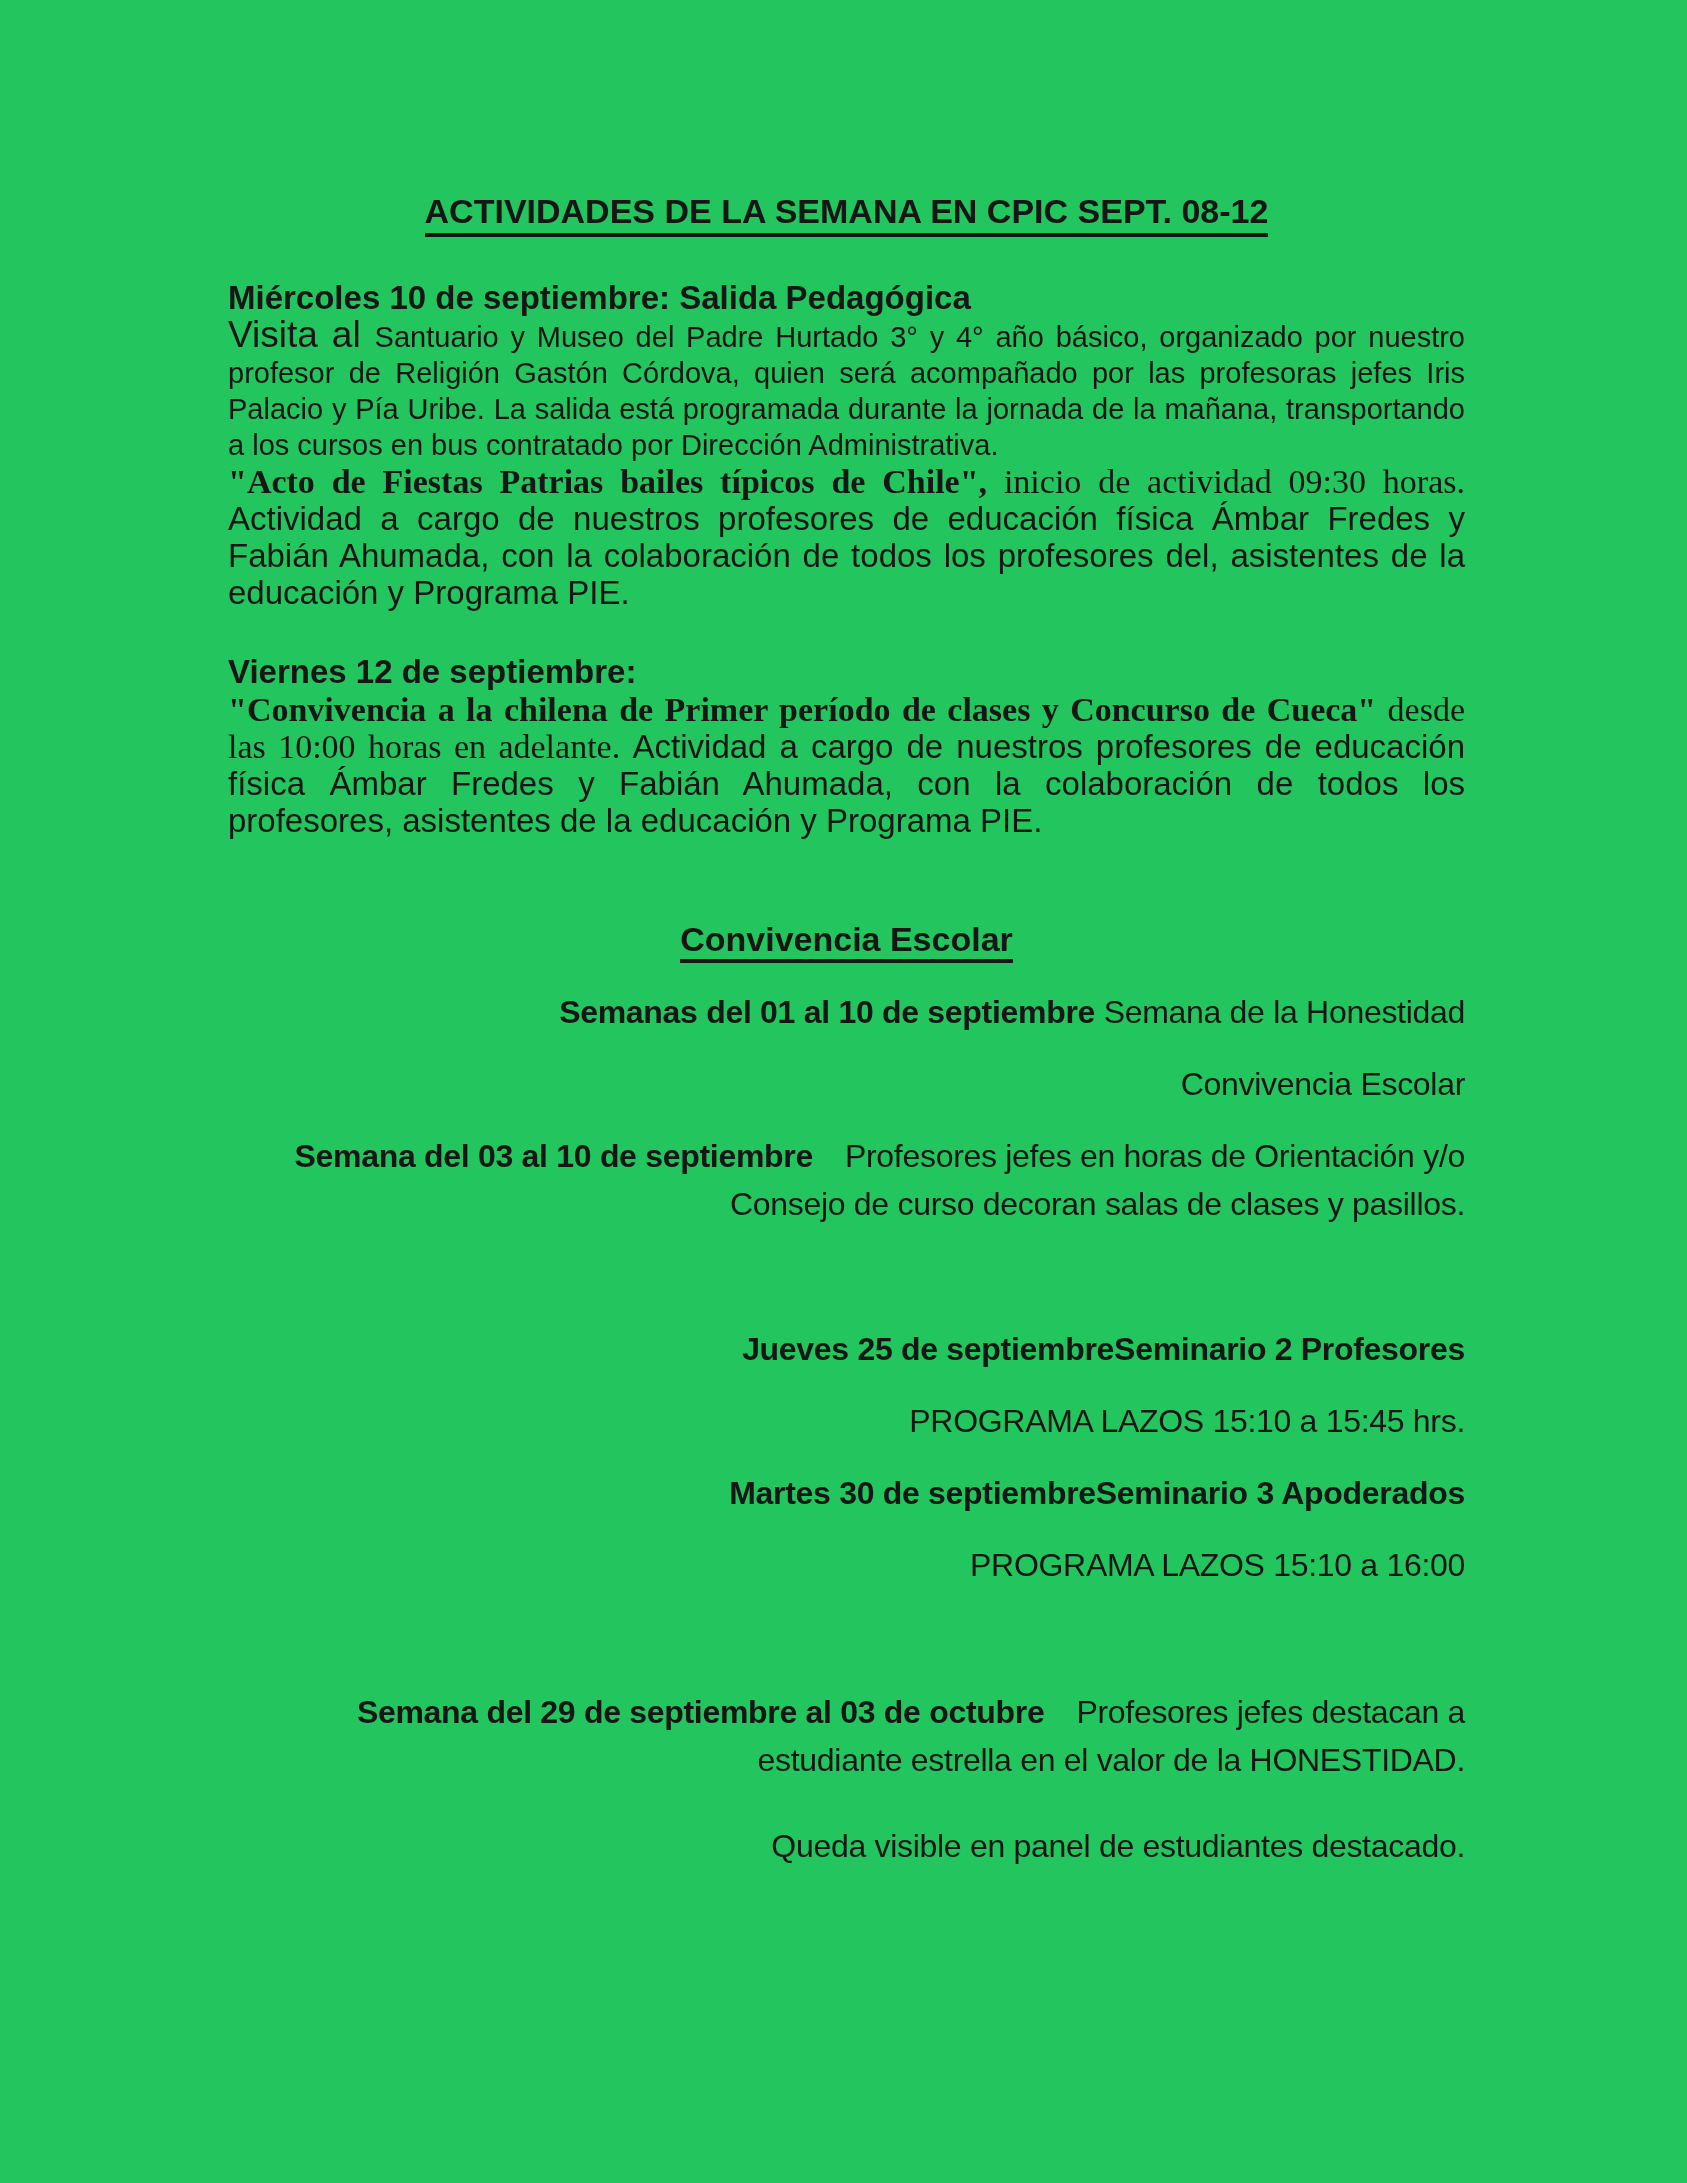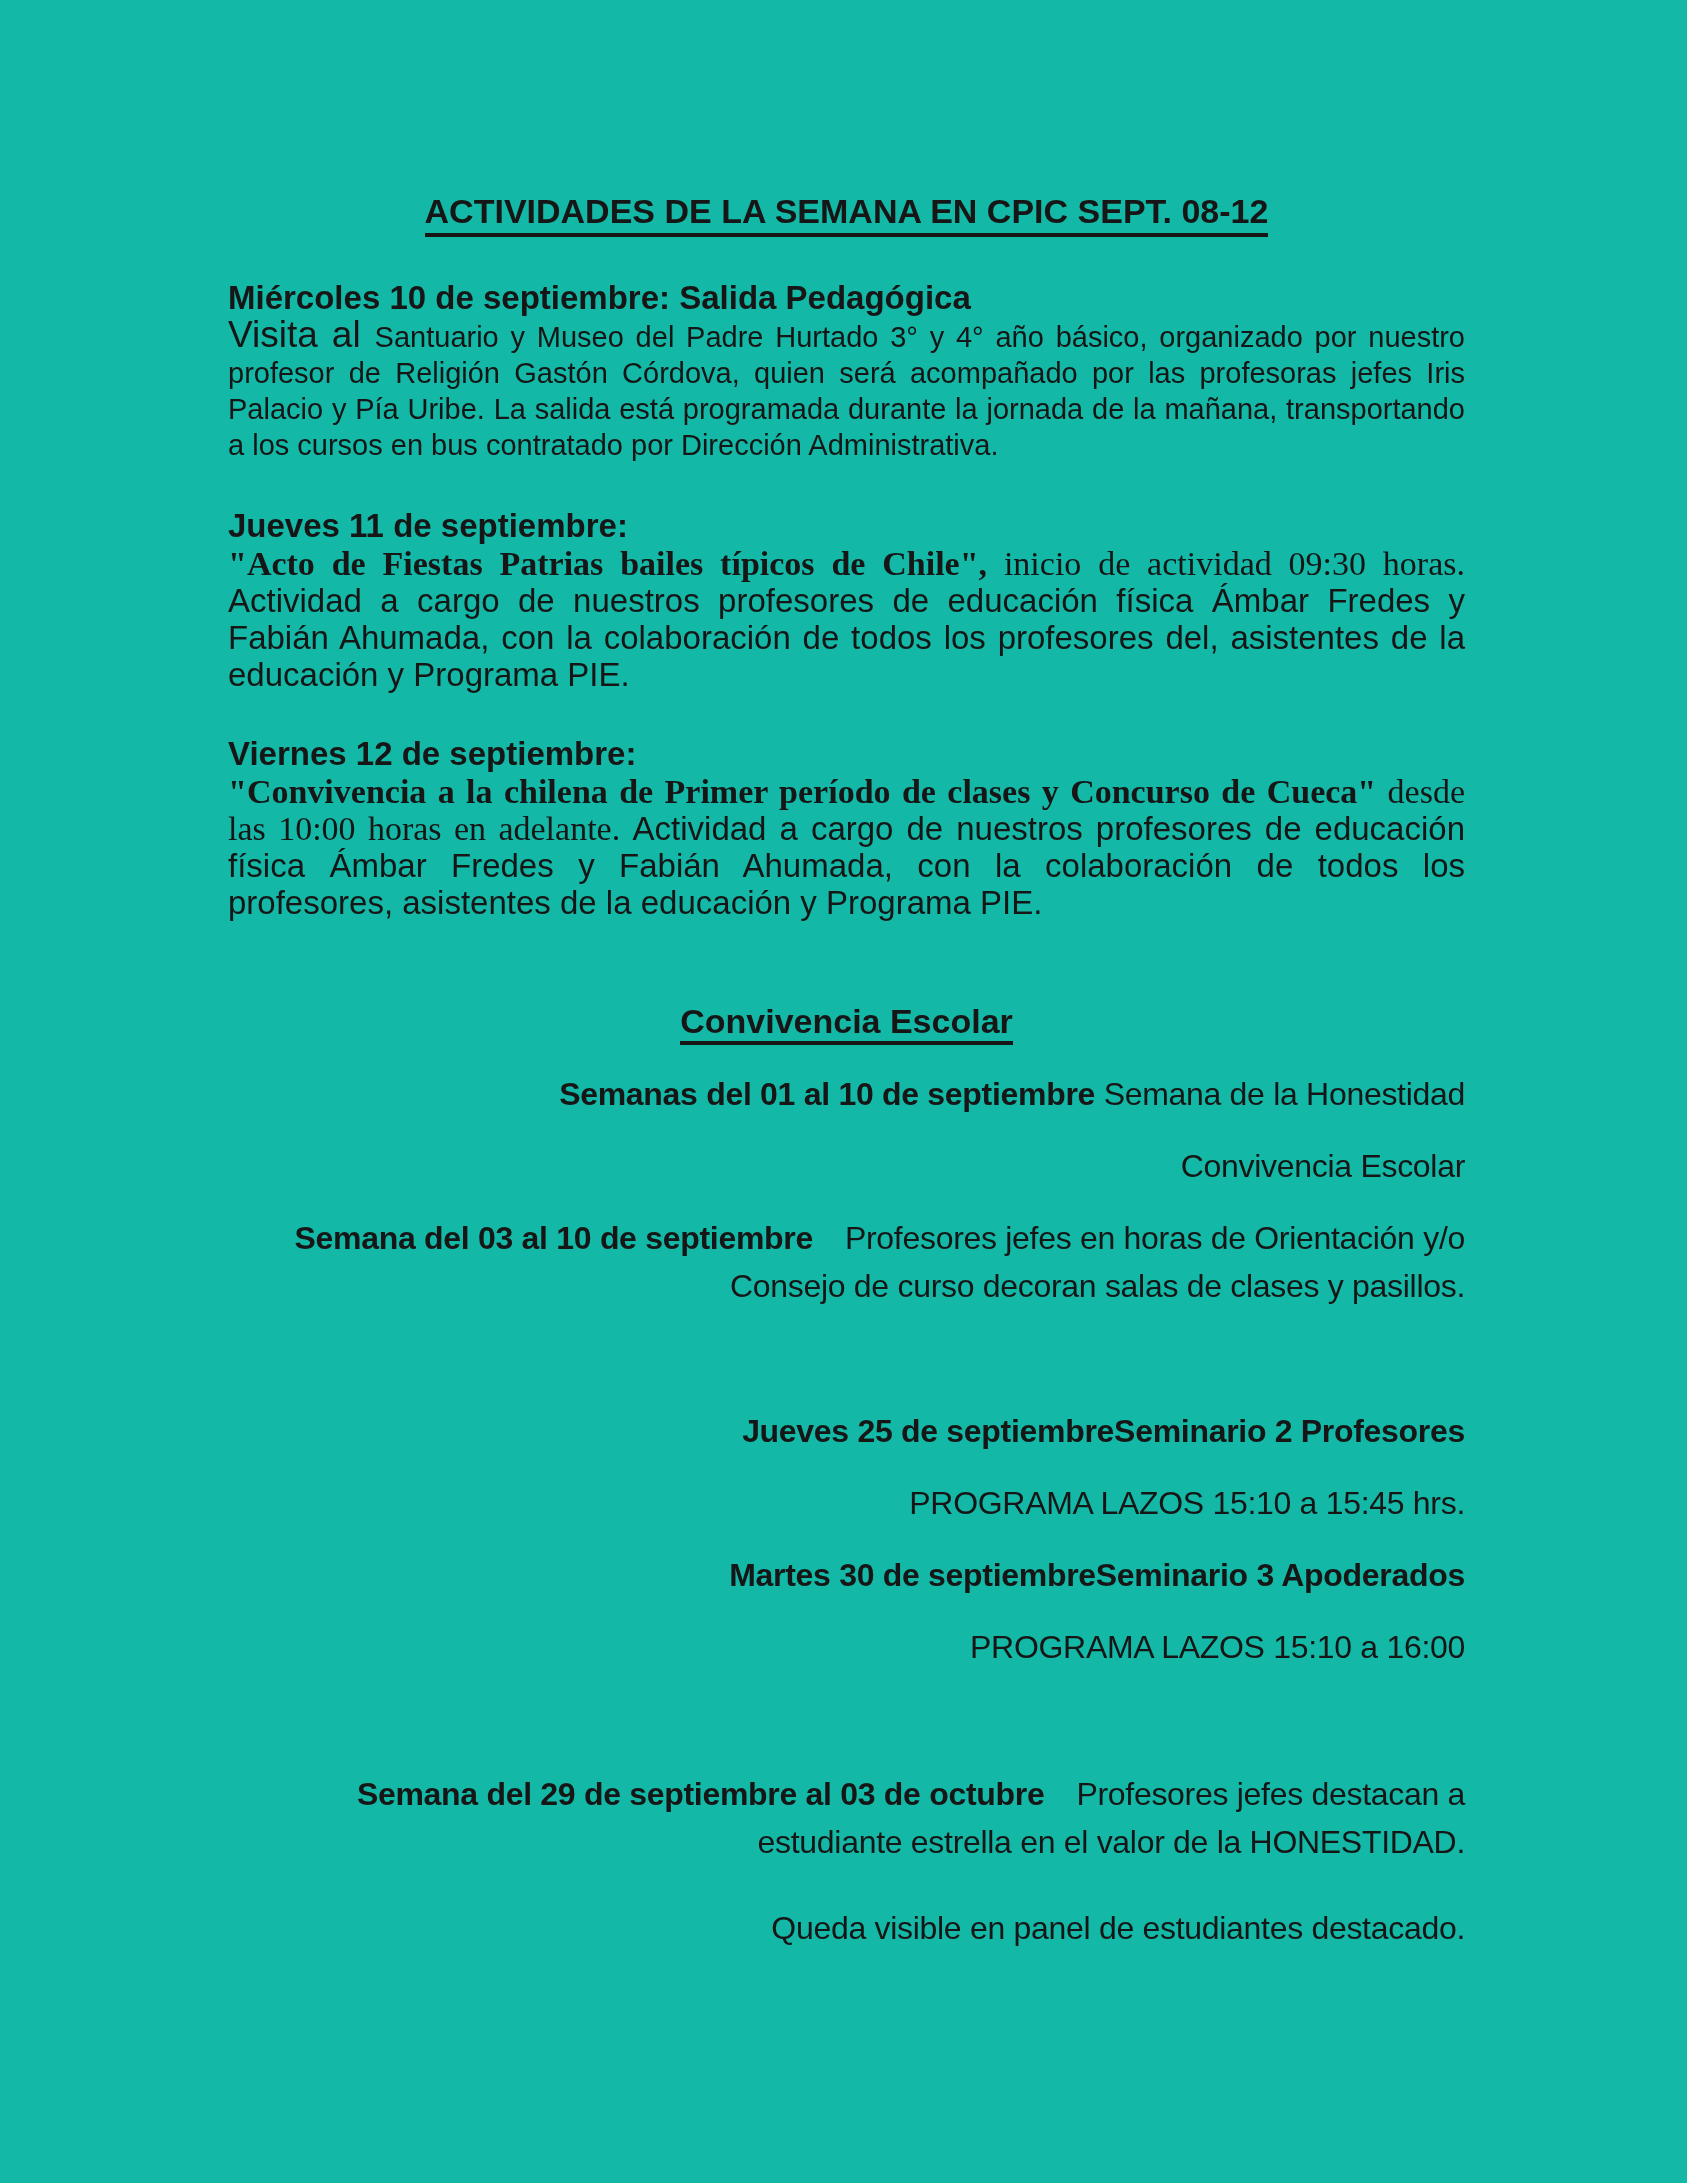--- a/index.html
+++ b/index.html
@@ -11,21 +11,21 @@
     width: 1687px;
     height: 2183px;
     color: #161616;
     font-family: "Liberation Sans", sans-serif;
     -webkit-font-smoothing: antialiased;
   }
   .page {
     position: relative;
     width: 1687px;
     height: 2183px;
-    background: #14b8a6;
+    background: #22c55e;
     overflow: hidden;
   }
   .content {
     padding: 0 222px 0 228px; 
   }
 
   
   .doc-title {
     margin: 191px 0 0 0;
     text-align: center;
@@ -112,21 +112,20 @@
 <body>
 
 <div class="page">
   <div class="content">
 
     <p class="doc-title"><span class="u"><span>ACTIVIDADES DE LA SEMANA EN CPIC SEPT. 08-12</span></span></p>
 
     <h2 class="sec-h h-miercoles">Miércoles 10 de septiembre: Salida Pedagógica</h2>
     <p class="para-salida"><span class="lead-big">Visita al </span><span>Santuario y Museo del Padre Hurtado 3° y 4° año básico, organizado por nuestro profesor de Religión Gastón Córdova, quien será acompañado por las profesoras jefes Iris Palacio y Pía Uribe. La salida está programada durante la jornada de la mañana, transportando a los cursos en bus contratado por Dirección Administrativa.</span></p>
 
-    <h2 class="sec-h h-jueves">Jueves 11 de septiembre:</h2>
     <p class="para-mixed"><span class="serif-b">"Acto de Fiestas Patrias bailes típicos de Chile", </span><span class="serif-r">inicio de actividad 09:30 horas. </span><span>Actividad a cargo de nuestros profesores de educación física Ámbar Fredes y Fabián Ahumada, con la colaboración de todos los profesores del, asistentes de la educación y Programa PIE.</span></p>
 
     <h2 class="sec-h h-viernes">Viernes 12 de septiembre:</h2>
     <p class="para-mixed"><span class="serif-b">"Convivencia a la chilena de Primer período de clases y Concurso de Cueca" </span><span class="serif-r">desde las 10:00 horas en adelante. </span><span>Actividad a cargo de nuestros profesores de educación física Ámbar Fredes y Fabián Ahumada, con la colaboración de todos los profesores, asistentes de la educación y Programa PIE.</span></p>
 
     <p class="conv-title"><span class="u">Convivencia Escolar</span></p>
 
     <p class="lp mt44"><span class="b">Semanas del 01 al 10 de septiembre </span><span>Semana de la Honestidad</span></p>
 
     <p class="lp mt36">Convivencia Escolar</p>

